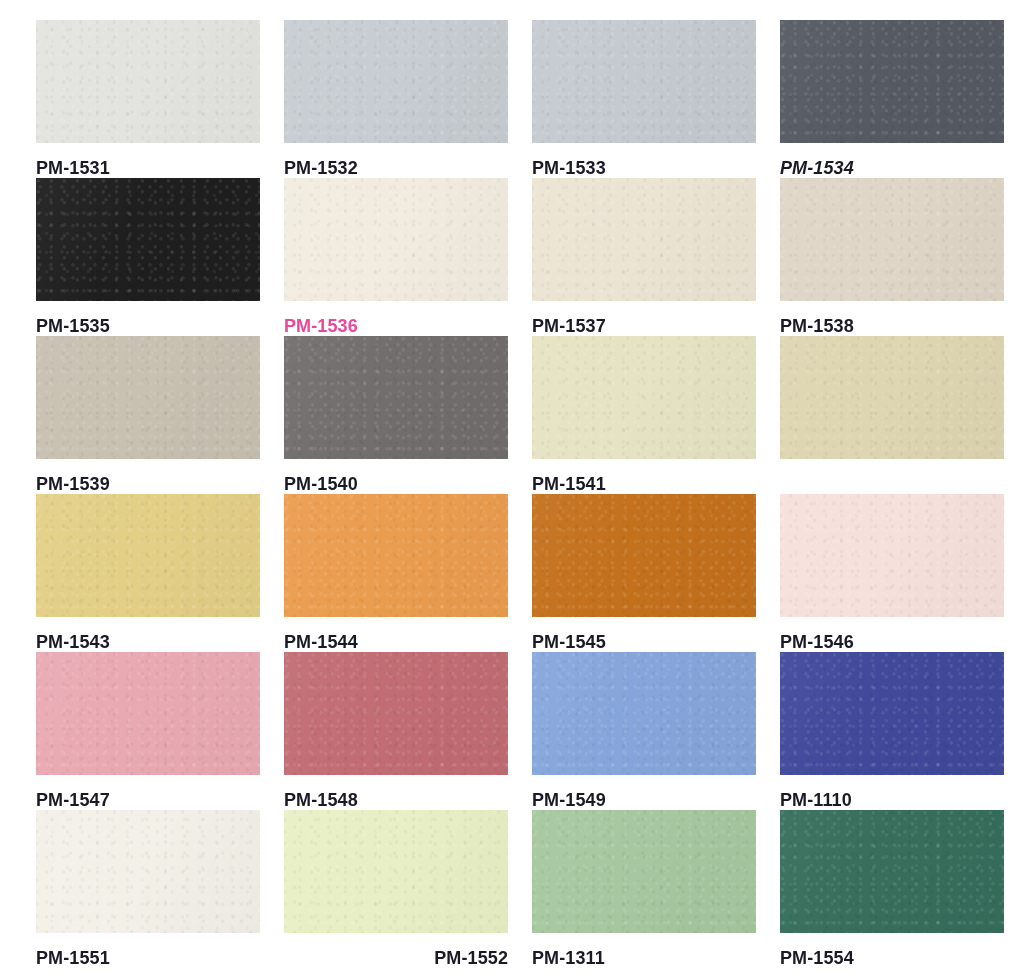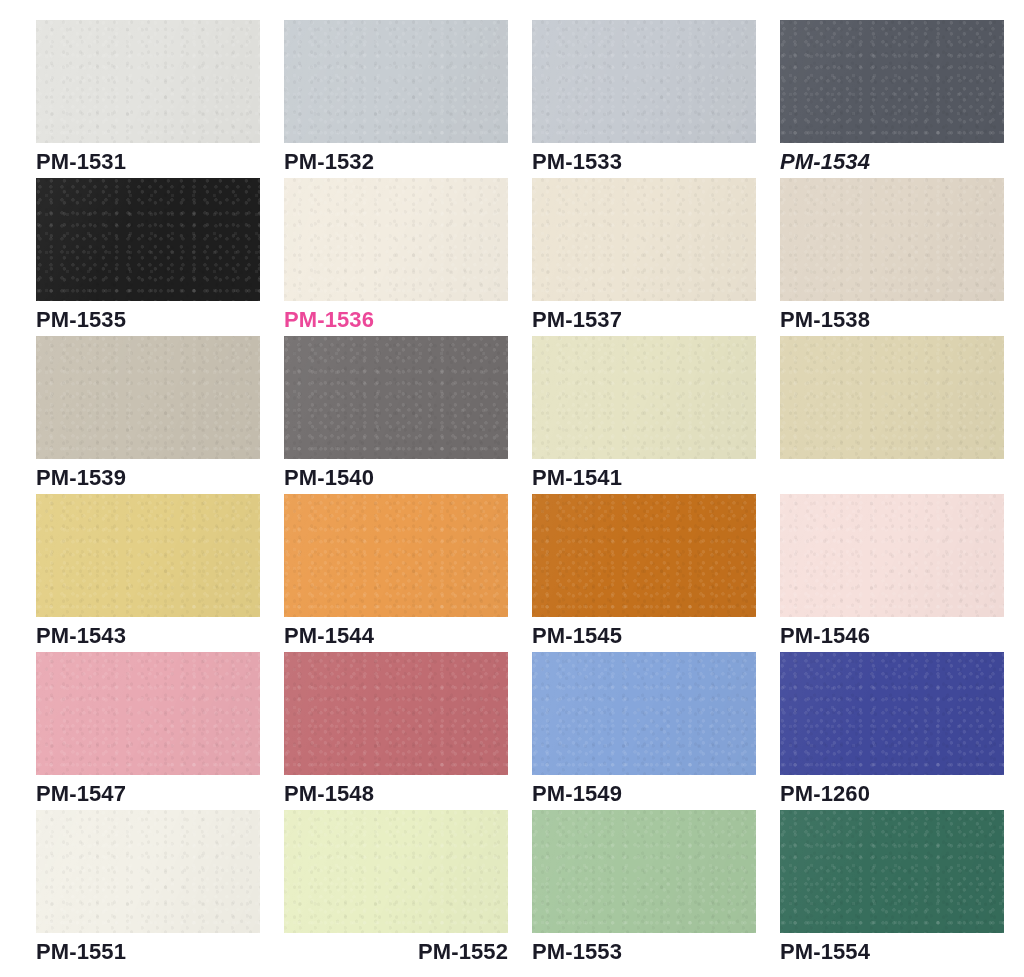--- a/index.html
+++ b/index.html
@@ -50,26 +50,26 @@
       radial-gradient(circle at 36% 68%, rgba(255,255,255,0.09) 0 1.5px, rgba(0,0,0,0) 2px),
       radial-gradient(circle at 82% 54%, rgba(0,0,0,0.04) 0 1.5px, rgba(0,0,0,0) 2px),
       radial-gradient(circle at 8% 82%, rgba(0,0,0,0.035) 0 1.5px, rgba(0,0,0,0) 2px),
       radial-gradient(circle at 50% 92%, rgba(255,255,255,0.07) 0 1.5px, rgba(0,0,0,0) 2px),
       linear-gradient(115deg, rgba(255,255,255,0.06) 0%, rgba(0,0,0,0.00) 42%, rgba(0,0,0,0.035) 100%);
     background-size: 13px 11px, 17px 15px, 11px 13px, 19px 17px, 15px 12px, 21px 19px, 100% 100%;
     mix-blend-mode: normal;
     opacity: 0.85;
   }
   .swatch-label {
-    font-size: 22px;
+    font-size: 18px;
     line-height: 1;
     font-weight: 600;
     color: #1a1a26;
     letter-spacing: 0.1px;
-    padding-top: 8px;
+    padding-top: 16px;
     white-space: nowrap;
   }
 </style>
 </head>
 <body style="background: rgb(255, 255, 255);">
 
 <div id="swatch-grid">
     <div class="swatch-cell">
       <div class="swatch-chip" style="background-color: rgb(227, 227, 223);"></div>
       <div class="swatch-label" style="color: rgb(26, 26, 38);">PM-1531</div>
@@ -140,31 +140,31 @@
     <div class="swatch-cell">
       <div class="swatch-chip" style="background-color: rgb(193, 109, 115);"></div>
       <div class="swatch-label" style="color: rgb(26, 26, 38);">PM-1548</div>
     </div>
     <div class="swatch-cell">
       <div class="swatch-chip" style="background-color: rgb(134, 166, 219);"></div>
       <div class="swatch-label" style="color: rgb(26, 26, 38);">PM-1549</div>
     </div>
     <div class="swatch-cell">
       <div class="swatch-chip" style="background-color: rgb(65, 73, 155);"></div>
-      <div class="swatch-label" style="color: rgb(26, 26, 38);">PM-1260</div>
+      <div class="swatch-label" style="color: rgb(26, 26, 38);">PM-1110</div>
     </div>
     <div class="swatch-cell">
       <div class="swatch-chip" style="background-color: rgb(242, 240, 231);"></div>
       <div class="swatch-label" style="color: rgb(26, 26, 38);">PM-1551</div>
     </div>
     <div class="swatch-cell">
       <div class="swatch-chip" style="background-color: rgb(232, 239, 196);"></div>
       <div class="swatch-label" style="color: rgb(26, 26, 38); text-align: right;">PM-1552</div>
     </div>
     <div class="swatch-cell">
       <div class="swatch-chip" style="background-color: rgb(166, 199, 159);"></div>
-      <div class="swatch-label" style="color: rgb(26, 26, 38);">PM-1553</div>
+      <div class="swatch-label" style="color: rgb(26, 26, 38);">PM-1311</div>
     </div>
     <div class="swatch-cell">
       <div class="swatch-chip" style="background-color: rgb(55, 110, 92);"></div>
       <div class="swatch-label" style="color: rgb(26, 26, 38);">PM-1554</div>
     </div>
   </div>
 
 </body></html>

